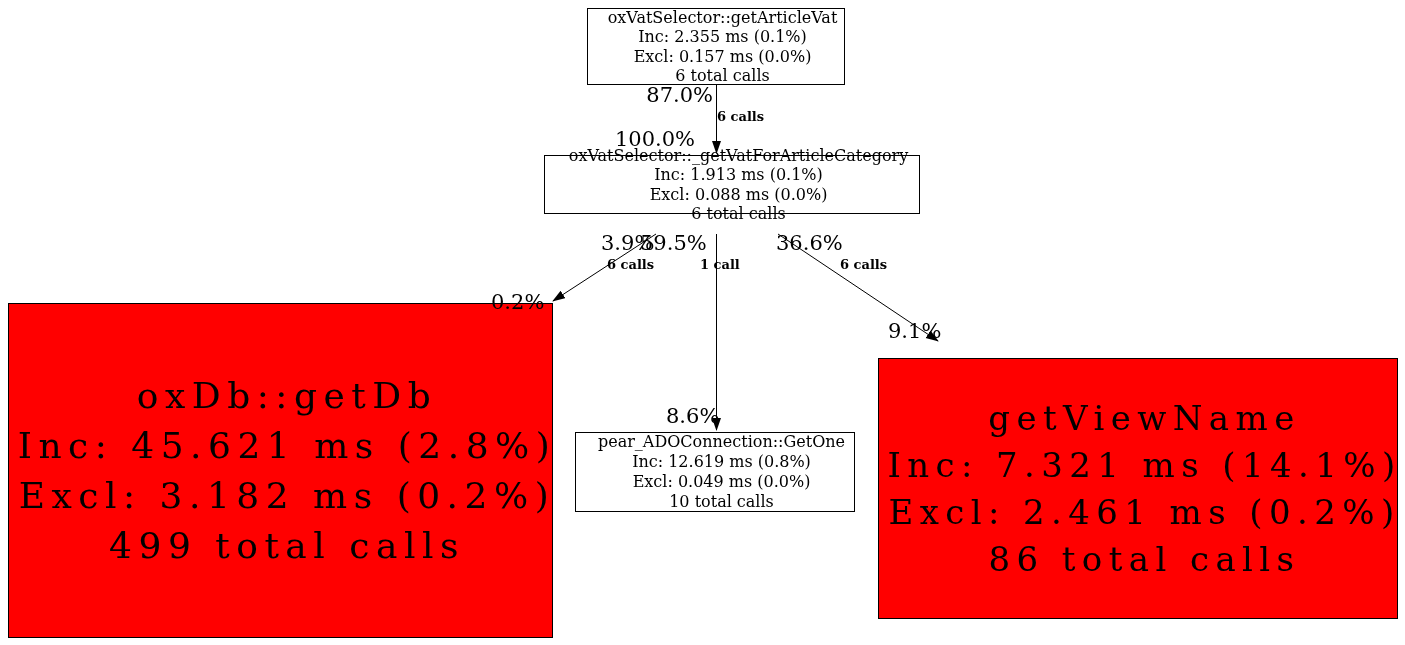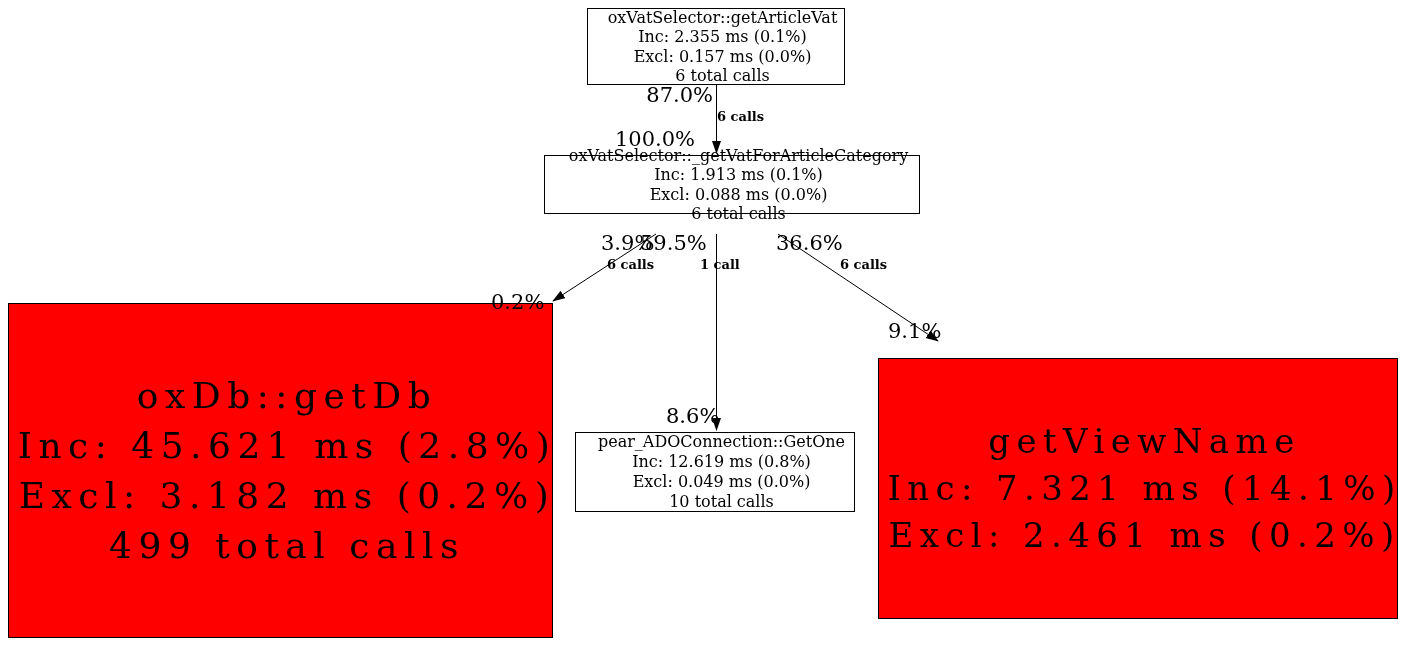--- a/index.html
+++ b/index.html
@@ -65,20 +65,21 @@
     <div>pear_ADOConnection::GetOne</div>
     <div>Inc: 12.619 ms (0.8%)</div>
     <div>Excl: 0.049 ms (0.0%)</div>
     <div>10 total calls</div>
   </div>
 
   <div class="node node-lg hot" style="left:878px;top:343px;width:520px;height:261px">
     <div>getViewName</div>
     <div>Inc: 7.321 ms (14.1%)</div>
     <div>Excl: 2.461 ms (0.2%)</div>
+    <div>86 total calls</div>
   </div>
 
   <div class="elbl" style="right:692px;top:85px">87.0%</div>
   <div class="elbl bold" style="left:717px;top:107px">6 calls</div>
   <div class="elbl" style="right:710px;top:129px">100.0%</div>
 
   <div class="elbl" style="left:601px;top:233px">3.9%</div>
   <div class="elbl bold" style="left:607px;top:255px">6 calls</div>
   <div class="elbl" style="left:491px;top:292px">0.2%</div>
 

